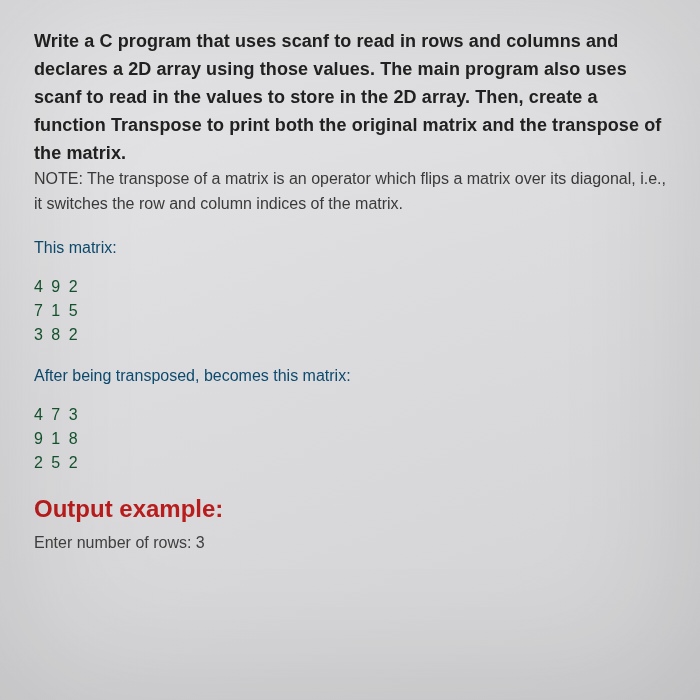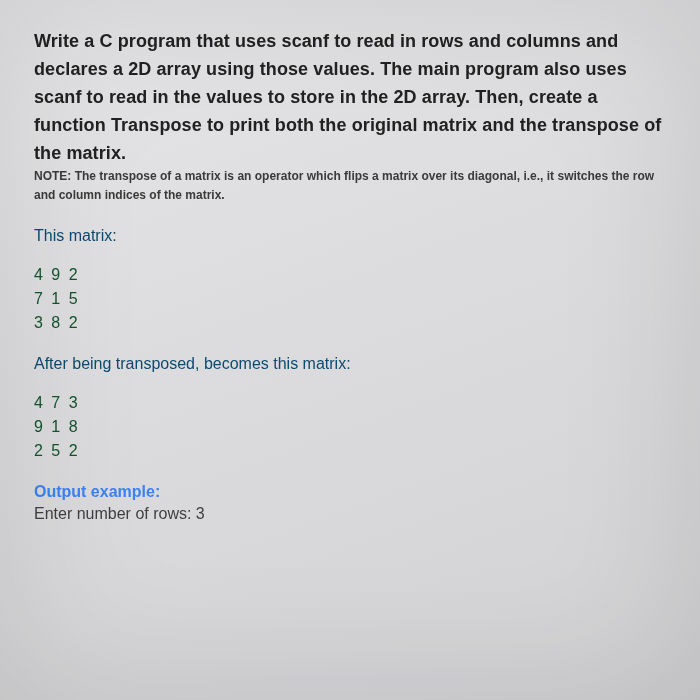--- a/index.html
+++ b/index.html
@@ -17,47 +17,47 @@
     padding: 28px 34px 0 34px;
   }
   .prompt {
     font-size: 18px;
     font-weight: 700;
     line-height: 1.55;
     letter-spacing: 0.1px;
     color: #222;
   }
   .note {
-    font-size: 12px;
-    font-weight: 700;
+    font-size: 16px;
+    font-weight: 400;
     line-height: 1.55;
     color: #3a3a3a;
     margin-bottom: 22px;
   }
   .label {
     font-size: 16px;
     font-weight: 400;
     color: #0c4a6e;
     margin-bottom: 18px;
   }
   .matrix {
     font-size: 16px;
     font-weight: 400;
     color: #14532d;
     line-height: 1.5;
     margin-bottom: 20px;
     white-space: pre;
     letter-spacing: 2px;
   }
   .output-heading {
-    font-size: 16px;
+    font-size: 24px;
     font-weight: 700;
-    color: #3b82f6;
+    color: #b91c1c;
     margin-top: 6px;
-    margin-bottom: 4px;
+    margin-bottom: 11px;
   }
   .output-line {
     font-size: 16px;
     font-weight: 400;
     color: #404040;
   }
   
   .vignette {
     pointer-events: none;
     position: fixed;

